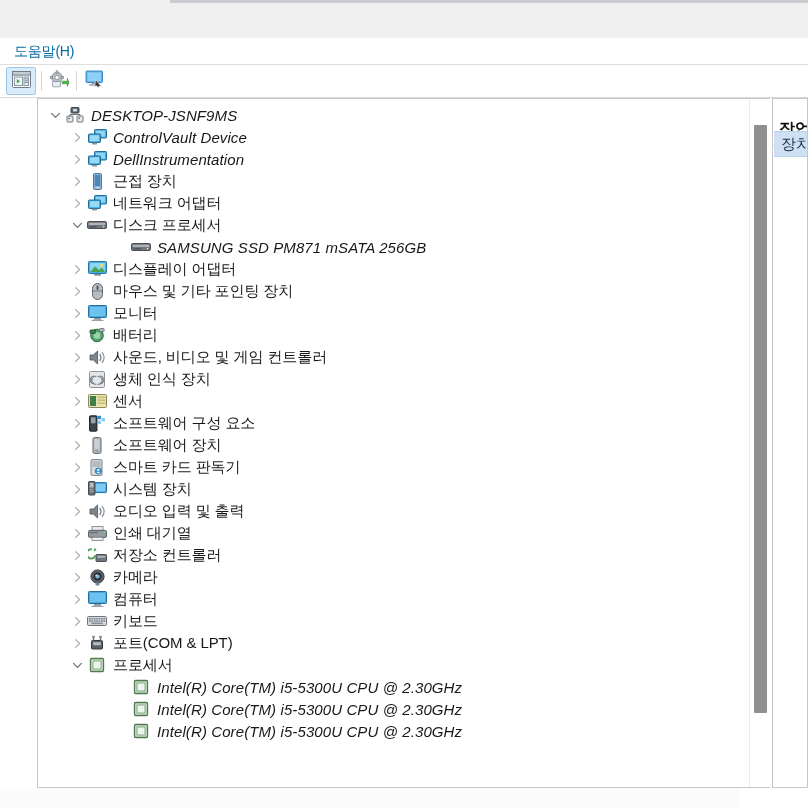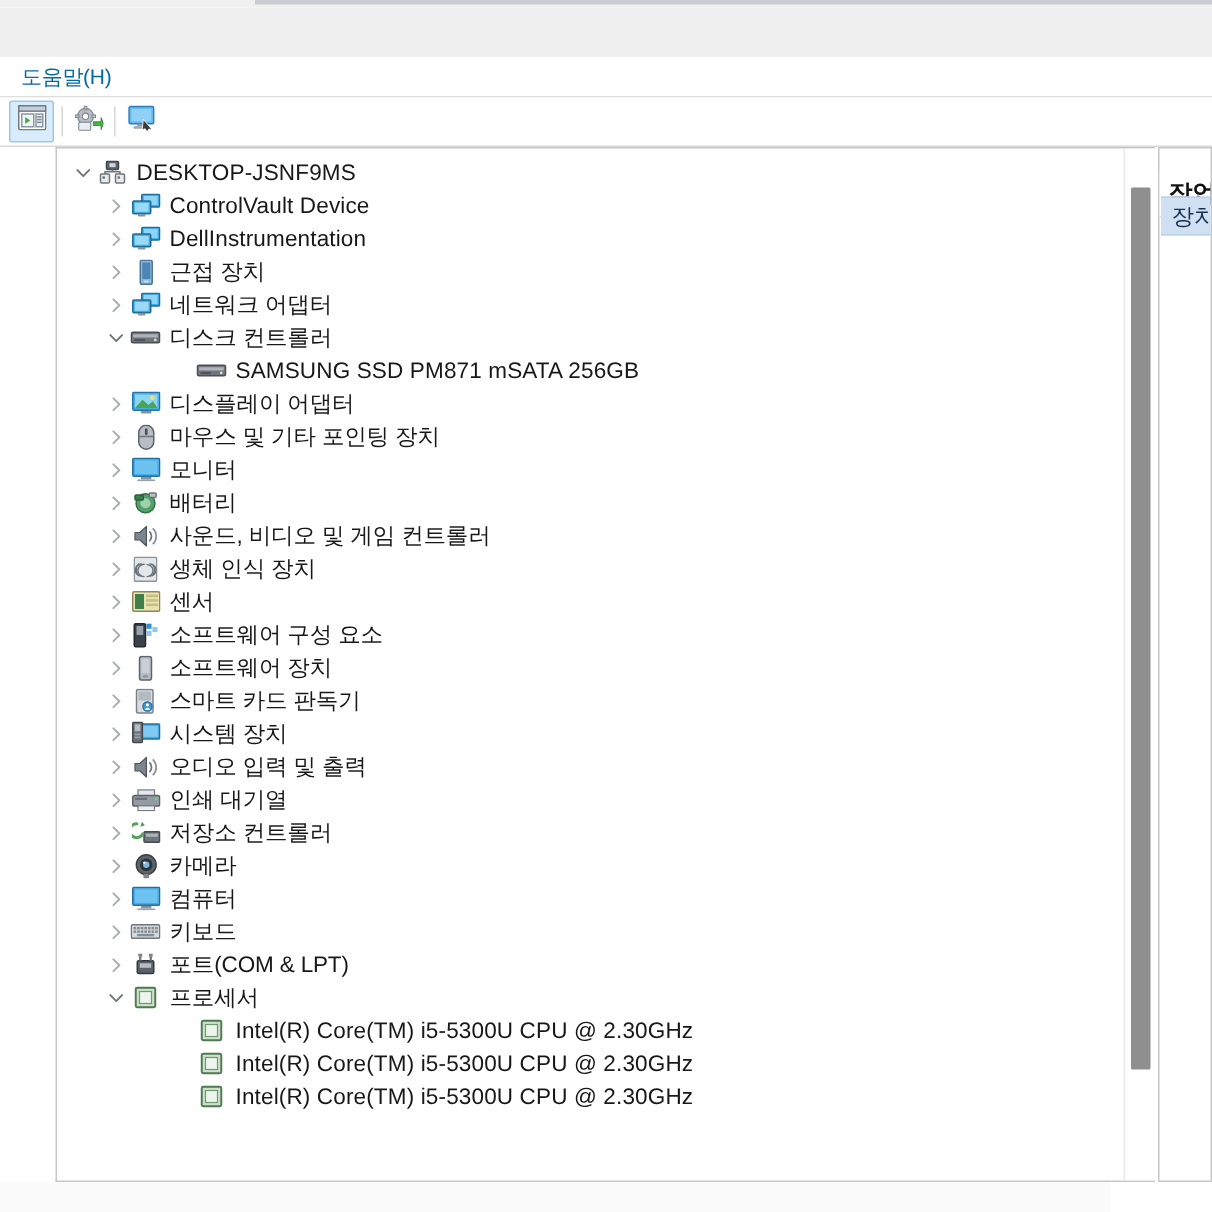--- a/index.html
+++ b/index.html
@@ -86,21 +86,21 @@
   }
   #tree-list {
     position: absolute; left: 8px; top: 5px; right: 0;
   }
 
   .node { display: flex; align-items: center; height: 22px; white-space: nowrap; }
   .node-label {
     font-size: 15px; color: #181818;
     letter-spacing: -0.1px;
   }
-  .node-label.lat { letter-spacing: 0.1px; }
+  .node-label.lat { letter-spacing: 0.1px; font-style: italic; }
 
   .chev {
     width: 18px; flex: 0 0 18px;
     display: flex; align-items: center; justify-content: center;
     color: #8d8d8d;
   }
   .chev svg { display:block; }
   .chev.empty { visibility: hidden; }
 
   .ico {
@@ -338,21 +338,21 @@
             </svg>
           </div>
           <div class="ico">
             <svg width="20" height="12" viewBox="0 0 20 12">
               <rect x="0.5" y="2.5" width="19" height="7" rx="1.3" fill="#6f757b" stroke="#4a4f54"></rect>
               <rect x="1.8" y="3.8" width="16.4" height="2.2" fill="#aeb4ba"></rect>
               <circle cx="16.5" cy="7.6" r="0.9" fill="#d9dde0"></circle>
               <rect x="2.6" y="7" width="7" height="1.4" fill="#4f555b"></rect>
             </svg>
           </div>
-          <div class="node-label">디스크 컨트롤러</div>
+          <div class="node-label">디스크 프로세서</div>
         </div>
         <div class="node d2">
           <div class="chev empty"></div>
           <div class="ico">
             <svg width="20" height="12" viewBox="0 0 20 12">
               <rect x="0.5" y="2.5" width="19" height="7" rx="1.3" fill="#6f757b" stroke="#4a4f54"></rect>
               <rect x="1.8" y="3.8" width="16.4" height="2.2" fill="#aeb4ba"></rect>
               <circle cx="16.5" cy="7.6" r="0.9" fill="#d9dde0"></circle>
               <rect x="2.6" y="7" width="7" height="1.4" fill="#4f555b"></rect>
             </svg>

